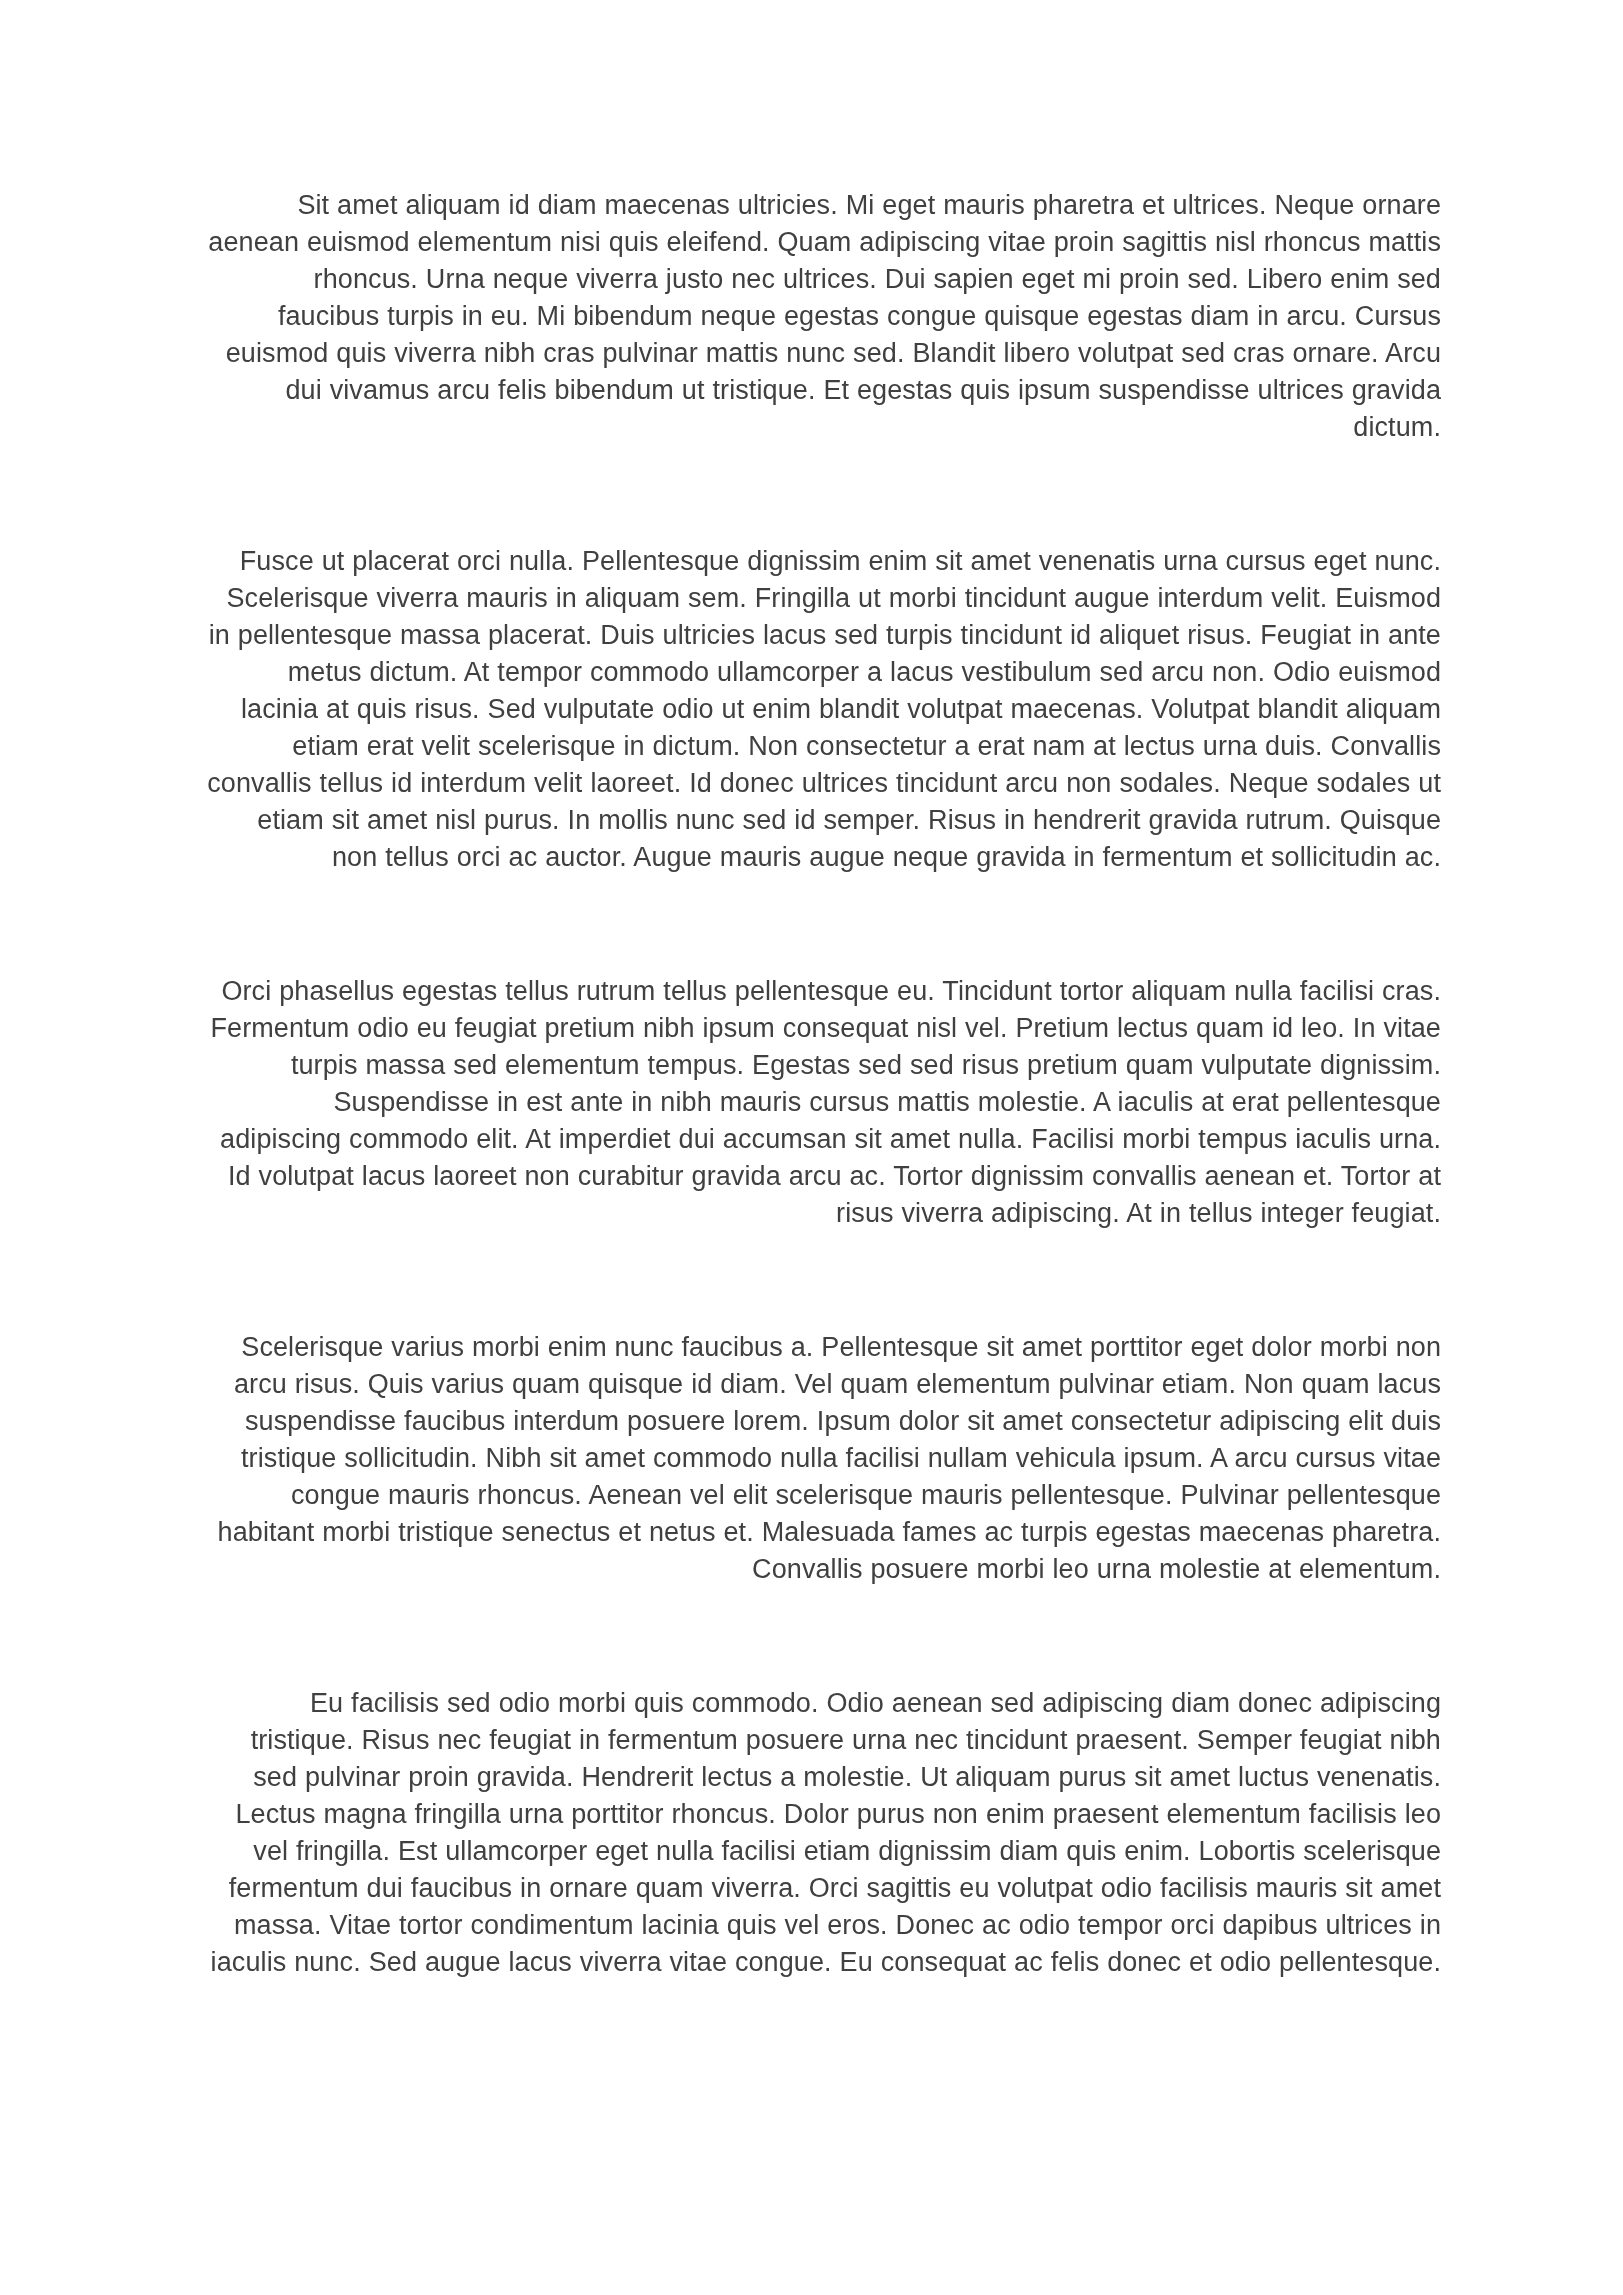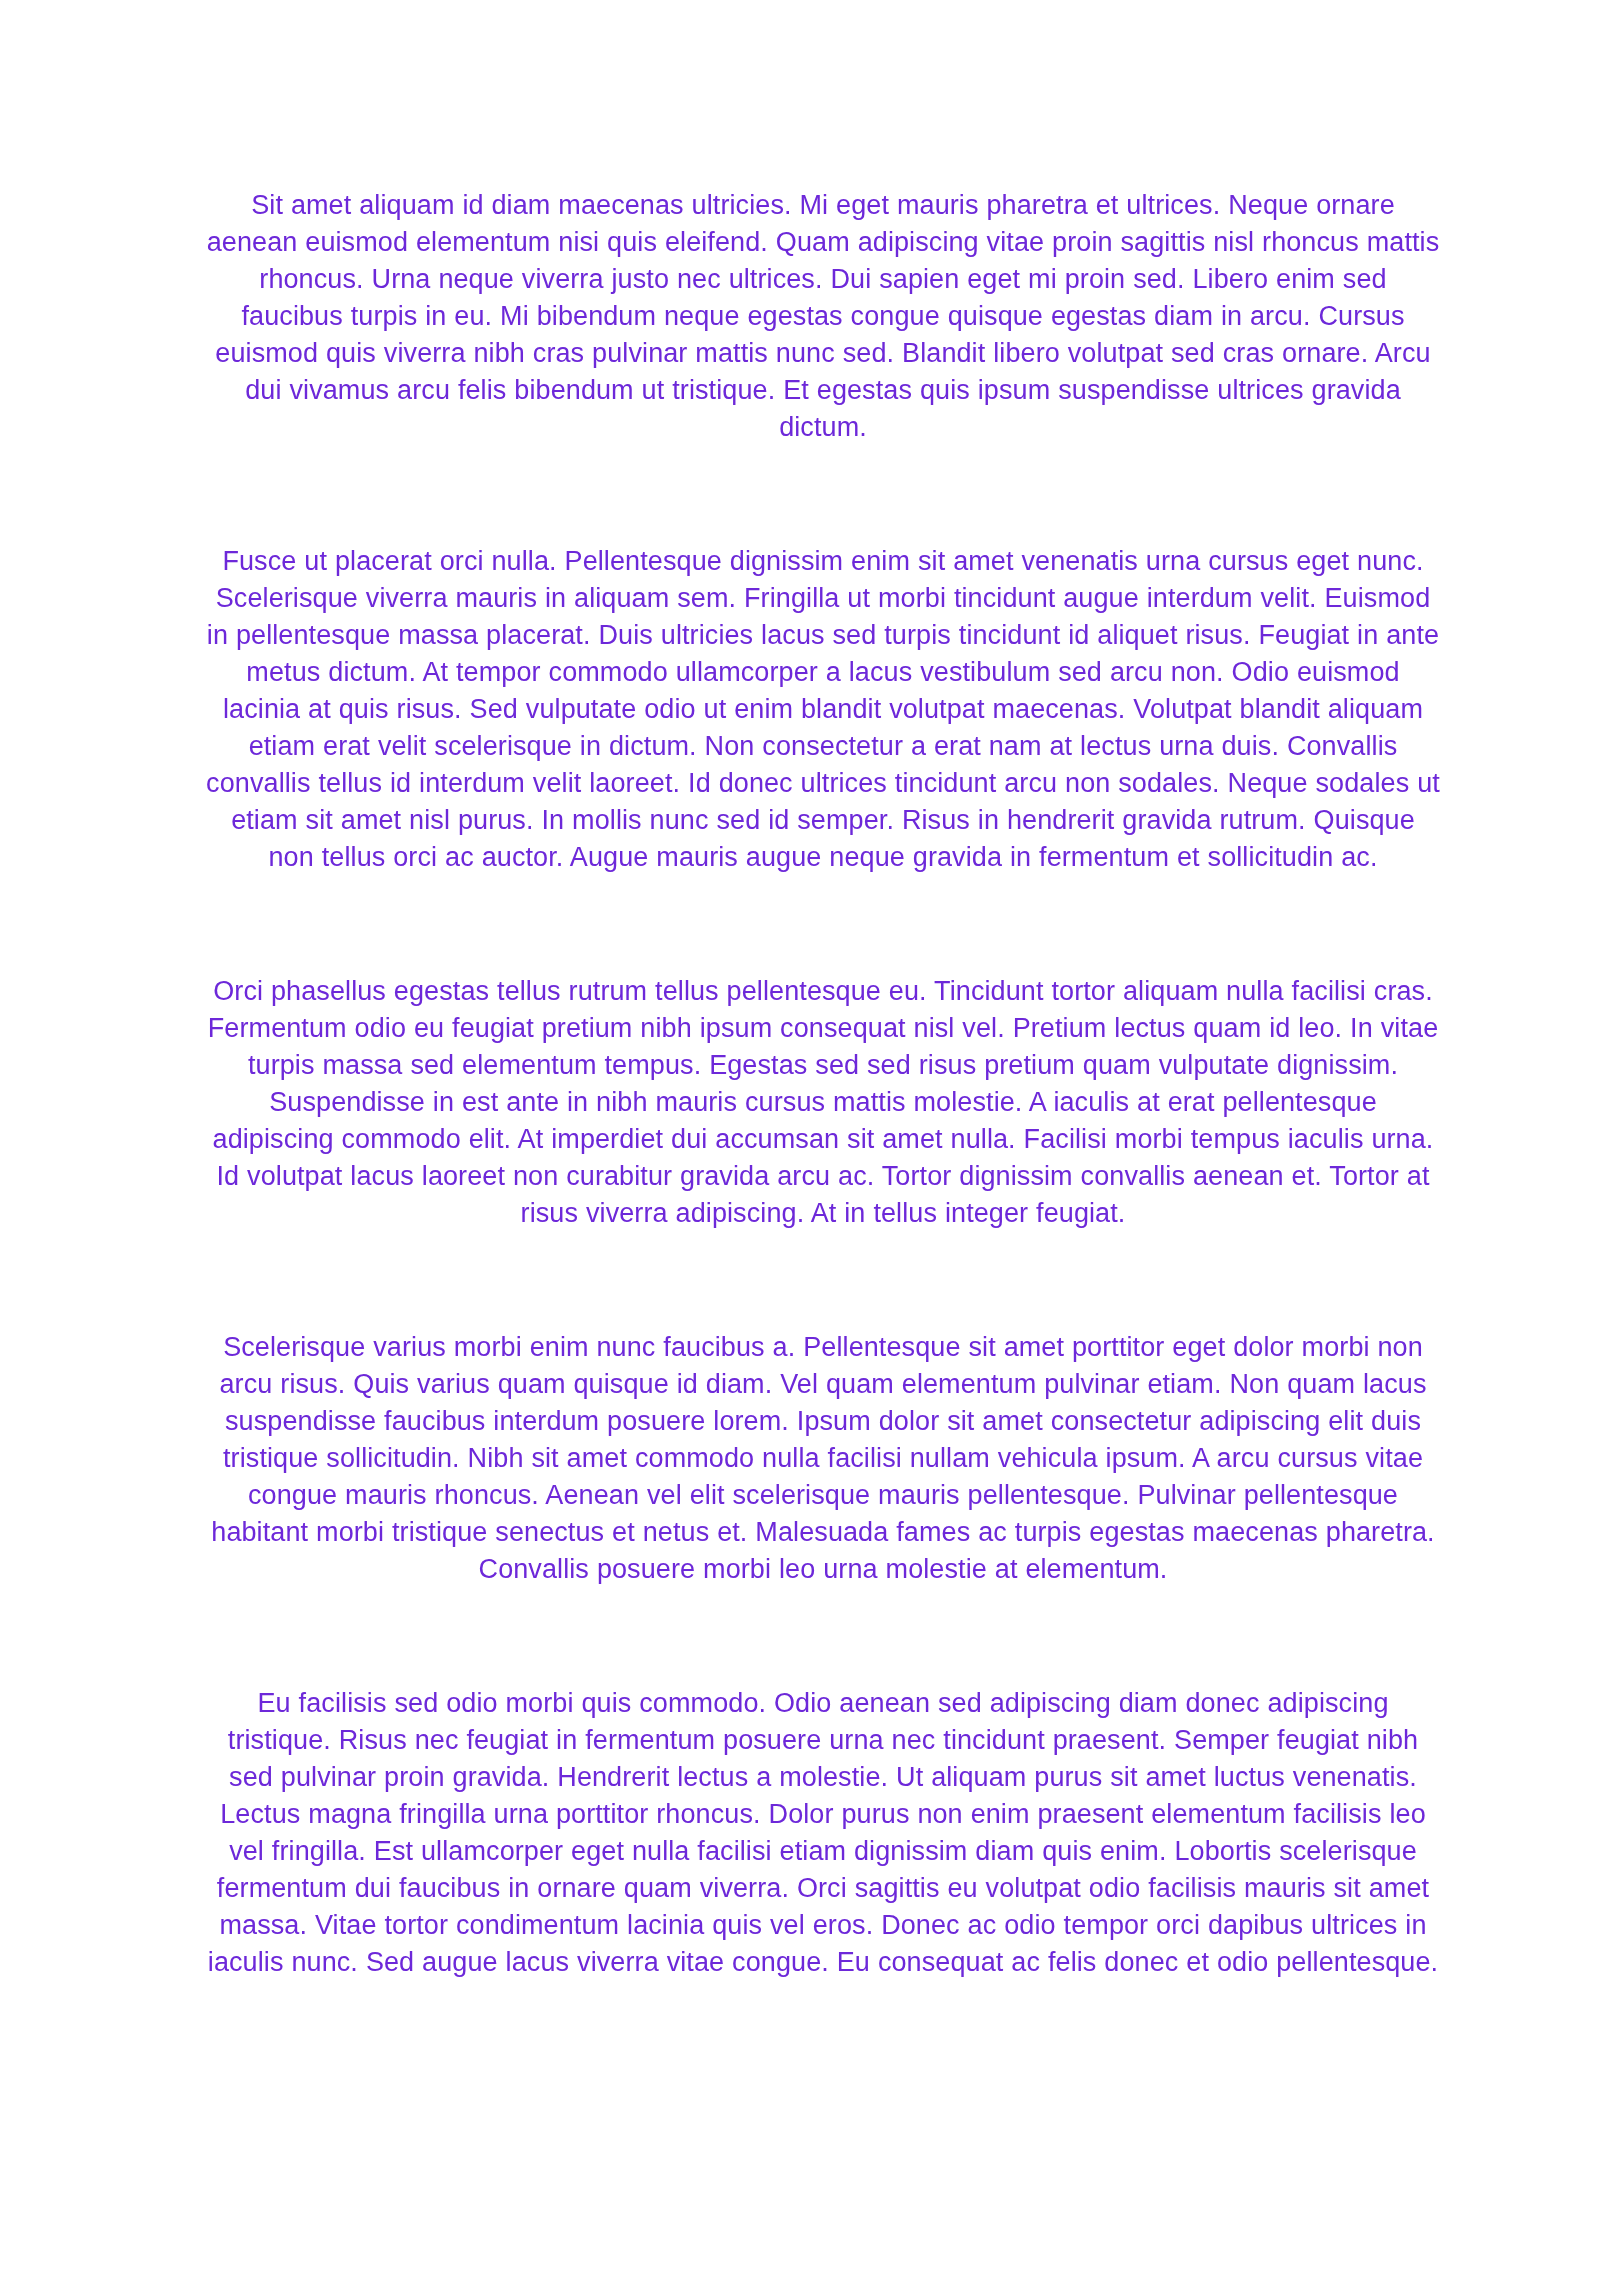--- a/index.html
+++ b/index.html
@@ -17,24 +17,24 @@
     box-sizing: border-box;
     width: 1623px;
     height: 2295px;
     background: #ffffff;
     padding: 187px 182px 0 188px;
   }
   .para {
     font-family: "Liberation Sans", "DejaVu Sans", sans-serif;
     font-size: 27px;
     line-height: 37px;
-    color: #6d28d9;
+    color: #404040;
     margin: 0 0 97px 17px;
     max-width: 1253px;
-    text-align: center;
+    text-align: right;
     letter-spacing: 0.1px;
     word-spacing: 0.3px;
   }
 </style>
 </head>
 <body>
 
 <div class="page">
   <p class="para">Sit amet aliquam id diam maecenas ultricies. Mi eget mauris pharetra et ultrices. Neque ornare aenean euismod elementum nisi quis eleifend. Quam adipiscing vitae proin sagittis nisl rhoncus mattis rhoncus. Urna neque viverra justo nec ultrices. Dui sapien eget mi proin sed. Libero enim sed faucibus turpis in eu. Mi bibendum neque egestas congue quisque egestas diam in arcu. Cursus euismod quis viverra nibh cras pulvinar mattis nunc sed. Blandit libero volutpat sed cras ornare. Arcu dui vivamus arcu felis bibendum ut tristique. Et egestas quis ipsum suspendisse ultrices gravida dictum.</p>
   <p class="para">Fusce ut placerat orci nulla. Pellentesque dignissim enim sit amet venenatis urna cursus eget nunc. Scelerisque viverra mauris in aliquam sem. Fringilla ut morbi tincidunt augue interdum velit. Euismod in pellentesque massa placerat. Duis ultricies lacus sed turpis tincidunt id aliquet risus. Feugiat in ante metus dictum. At tempor commodo ullamcorper a lacus vestibulum sed arcu non. Odio euismod lacinia at quis risus. Sed vulputate odio ut enim blandit volutpat maecenas. Volutpat blandit aliquam etiam erat velit scelerisque in dictum. Non consectetur a erat nam at lectus urna duis. Convallis convallis tellus id interdum velit laoreet. Id donec ultrices tincidunt arcu non sodales. Neque sodales ut etiam sit amet nisl purus. In mollis nunc sed id semper. Risus in hendrerit gravida rutrum. Quisque non tellus orci ac auctor. Augue mauris augue neque gravida in fermentum et sollicitudin ac.</p>

